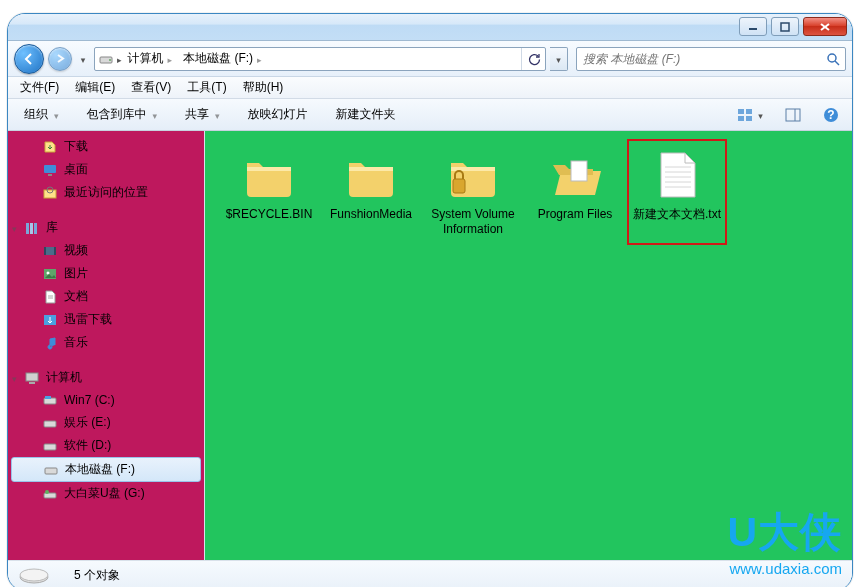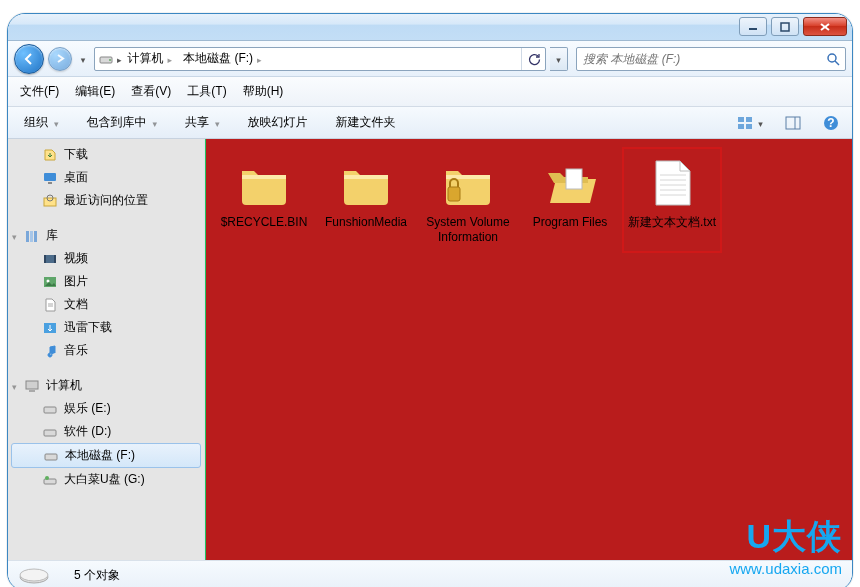--- a/index.html
+++ b/index.html
@@ -23,35 +23,35 @@
 .bc-icon { width:22px; display:flex; align-items:center; justify-content:center; }
 .bc-seg { display:flex; align-items:center; height:100%; padding:0 4px 0 6px; border-right:1px solid transparent; cursor:default; }
 .bc-seg .chev { margin-left:4px; opacity:.6; }
 .bc-refresh { width:24px; height:100%; display:flex; align-items:center; justify-content:center; border-left:1px solid #cfd9e5; }
 .dropbtn { width:18px; height:24px; border:1px solid #8ba4bd; border-left:none; background: linear-gradient(to bottom,#f4f8fd,#dce8f4); display:flex; align-items:center; justify-content:center; border-radius: 0 2px 2px 0; }
 .search { width:270px; height:24px; border:1px solid #8ba4bd; border-radius:2px; background:#fff; display:flex; align-items:center; margin-left:4px; }
 .search input { flex:1; border:none; outline:none; padding:0 6px; color:#777; font-style:italic; background:transparent; }
 .search .sicon { width:24px; display:flex; align-items:center; justify-content:center; }
 
 
-.menubar { height:30px; background: linear-gradient(to bottom,#fafcfe,#eef3f9); border-bottom:1px solid #d2dbe6; display:flex; align-items:center; padding:0 4px; }
+.menubar { height:22px; background: linear-gradient(to bottom,#fafcfe,#eef3f9); border-bottom:1px solid #d2dbe6; display:flex; align-items:center; padding:0 4px; }
 .menuitem { padding:2px 8px; cursor:default; }
 
 
 .toolbar { height:32px; background: linear-gradient(to bottom,#f6fafe,#e5eef8); border-bottom:1px solid #c7d2df; display:flex; align-items:center; padding:0 8px; gap:12px; }
 .tbtn { display:flex; align-items:center; gap:4px; padding:3px 8px; border-radius:3px; cursor:default; }
 .tbtn .dd { margin-left:2px; opacity:.6; }
 .tspacer { flex:1; }
 .tico { width:26px; height:22px; display:flex; align-items:center; justify-content:center; border:1px solid transparent; border-radius:2px; }
 .tico.split { width:36px; }
 
 
 .body { flex:1; display:flex; min-height:0; }
-.sidebar { width:197px; background:#e5e5e5; border-right:1px solid #d9e1ea; overflow-y:auto; padding:4px 0; }
-.content { flex:1; background:#b91c1c; border-left:1px solid #22c55e; display:flex; flex-wrap:wrap; align-content:flex-start; padding:8px; gap:4px 2px; position:relative; }
+.sidebar { width:197px; background:#be185d; border-right:1px solid #d9e1ea; overflow-y:auto; padding:4px 0; }
+.content { flex:1; background:#22c55e; border-left:6px solid #22c55e; display:flex; flex-wrap:wrap; align-content:flex-start; padding:8px; gap:4px 2px; position:relative; }
 
 
 .tree-group { margin-bottom:12px; }
 .tree-head { display:flex; align-items:center; gap:6px; padding:3px 6px 3px 16px; }
 .tree-head .arrow { position:absolute; left:4px; opacity:.55; }
 .tree-head, .tree-item { position:relative; }
 .tree-item { display:flex; align-items:center; gap:6px; padding:3px 6px 3px 34px; cursor:default; }
 .tree-item.active { background: linear-gradient(to bottom,#e8f2fc,#d4e7f9); border:1px solid #9ac2ea; border-radius:3px; margin:0 3px; padding-left:31px; }
 .ticon { width:16px; height:16px; flex-shrink:0; display:flex; align-items:center; justify-content:center; }
 
@@ -59,21 +59,21 @@
 .item { width:100px; display:flex; flex-direction:column; align-items:center; text-align:center; padding:6px 4px; border:2px solid transparent; }
 .item.sel { border:2px solid #d01818; }
 .item .bigicon { width:56px; height:56px; display:flex; align-items:center; justify-content:center; margin-bottom:4px; }
 .item .lbl { line-height:1.25; word-break: break-word; }
 
 
 .status { height:30px; border-top:1px solid #d9e1ea; background:linear-gradient(to bottom,#f6fafe,#e9f1f9); display:flex; align-items:center; padding:0 10px; gap:24px; }
 
 
 .wm { position:absolute; right:18px; bottom:10px; text-align:right; pointer-events:none; }
-.wm .big { font-size:34px; font-weight:700; color:#16a7f0; letter-spacing:1px; }
+.wm .big { font-size:41px; font-weight:700; color:#16a7f0; letter-spacing:1px; }
 .wm .small { font-size:15px; color:#16a7f0; }
 
 
 .chev::after { content:"▸"; font-size:9px; color:#555; }
 .chevd::after { content:"▾"; font-size:9px; color:#555; }
 </style>
 </head>
 <body>
 
 <div class="window">
@@ -300,20 +300,29 @@
       <div class="tree-group">
         <div class="tree-head">
           <span class="arrow chevd"></span>
           <span class="ticon">
               <svg width="16" height="16">
                 <rect x="2" y="3" width="12" height="8" fill="#d0d0d0" stroke="#888"></rect>
                 <rect x="5" y="12" width="6" height="2" fill="#aaa"></rect>
               </svg>
             </span>
           <span>计算机</span>
+        </div>
+        <div class="tree-item">
+          <span class="ticon">
+              <svg width="16" height="16">
+                <rect x="2" y="6" width="12" height="6" rx="1" fill="#d9d9d9" stroke="#888"></rect>
+                <rect x="3" y="4" width="6" height="3" fill="#4aa0e0"></rect>
+              </svg>
+            </span>
+          <span>Win7 (C:)</span>
         </div>
         <div class="tree-item">
           <span class="ticon">
               <svg width="16" height="16">
                 <rect x="2" y="6" width="12" height="6" rx="1" fill="#d9d9d9" stroke="#888"></rect>
               </svg>
             </span>
           <span>娱乐 (E:)</span>
         </div>
         <div class="tree-item">

